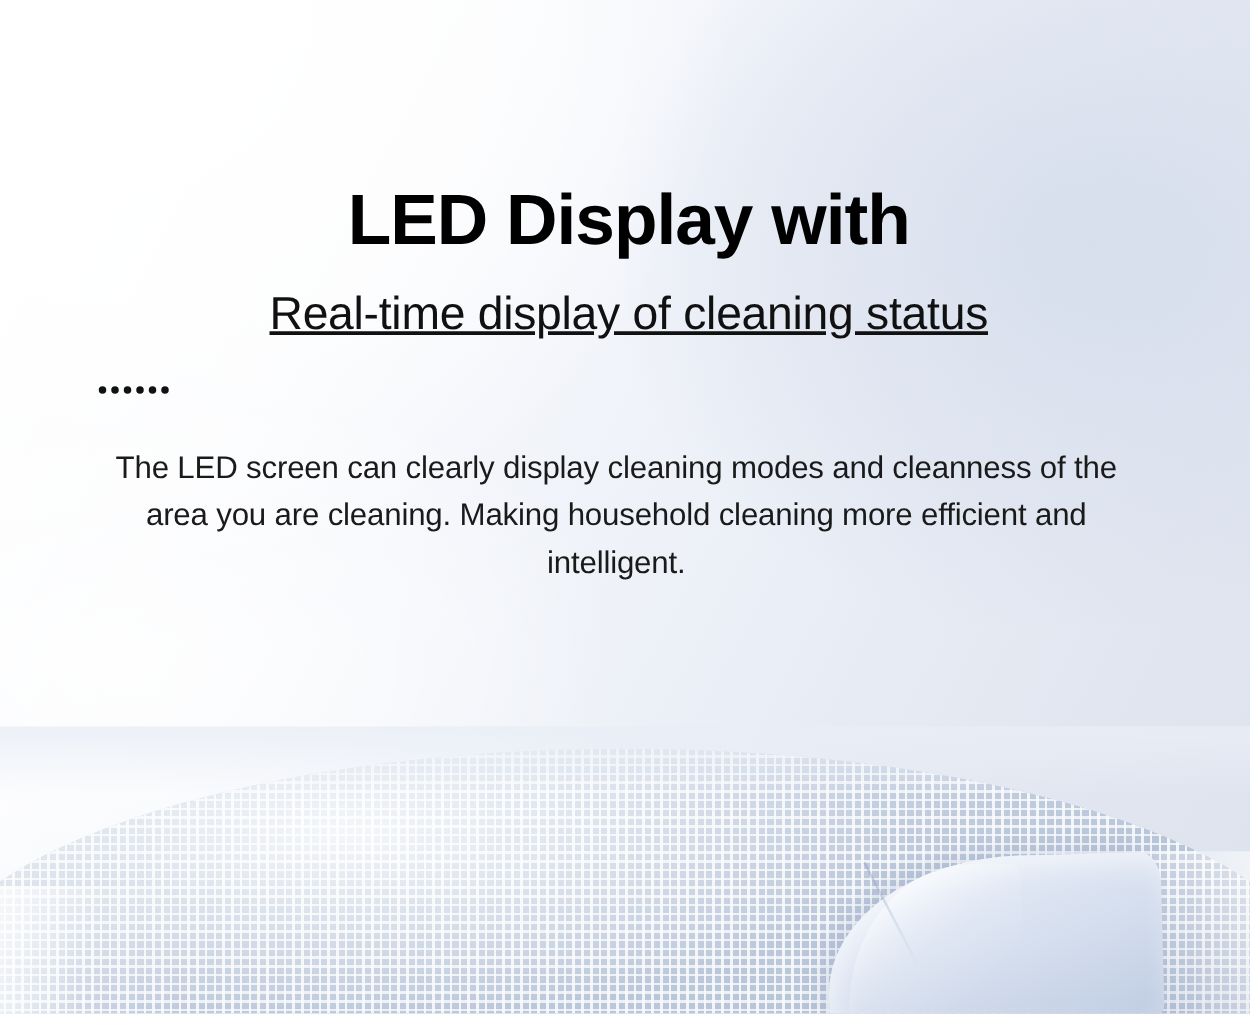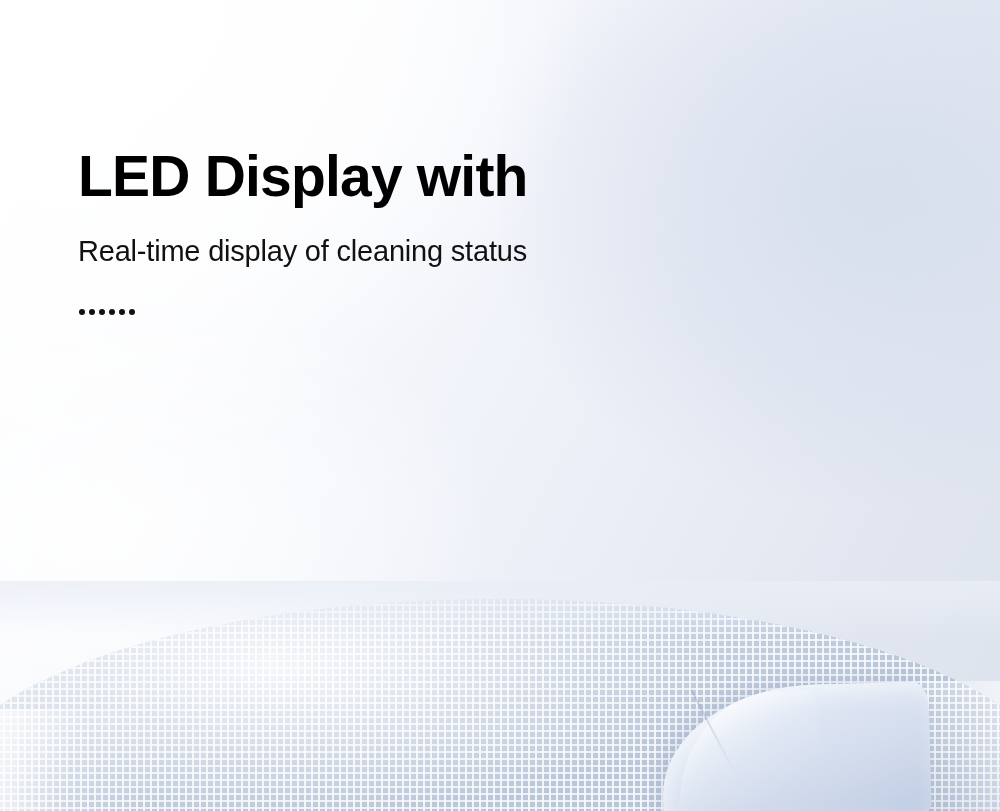--- a/index.html
+++ b/index.html
@@ -8,20 +8,21 @@
     background: #ffffff;
   }
 
   #banner {
     position: relative;
     width: 1000px;
     height: 811px;
     overflow: hidden;
     font-family: "Liberation Sans", sans-serif;
     background: #f2f5fa;
+    text-align: center;
   }
 
   
   .bg-base {
     position: absolute;
     inset: 0;
     background: linear-gradient(118deg,
                 #ffffff 0%,
                 #fbfcfe 18%,
                 #f4f6fb 38%,
@@ -72,26 +73,27 @@
     font-size: 57px;
     font-weight: 700;
     line-height: 72px;
     letter-spacing: -0.8px;
     color: #000000;
     white-space: nowrap;
   }
   .subtitle {
     margin: 0;
     padding-top: 19px;
-    font-size: 29px;
+    font-size: 37px;
     font-weight: 400;
     line-height: 40px;
     letter-spacing: -0.2px;
     color: #111111;
     white-space: nowrap;
+    text-decoration: underline;
   }
 
   .dots {
     display: flex;
     gap: 4px;
     padding-top: 38px;
     padding-left: 1px;
   }
   .dots i {
     display: block;
@@ -287,20 +289,21 @@
 
     <div class="dots">
       <i></i>
       <i></i>
       <i></i>
       <i></i>
       <i></i>
       <i></i>
     </div>
 
+    <p class="body-copy">The LED screen can clearly display cleaning modes and cleanness of the area you are cleaning. Making household cleaning more efficient and intelligent.</p>
   </div>
 
   <div class="scene">
     <div class="sofa-back">
       <div class="sofa-grid"></div>
       <div class="sofa-sheen"></div>
     </div>
     <div class="arm-left"></div>
     <div class="arm-right"></div>
 

